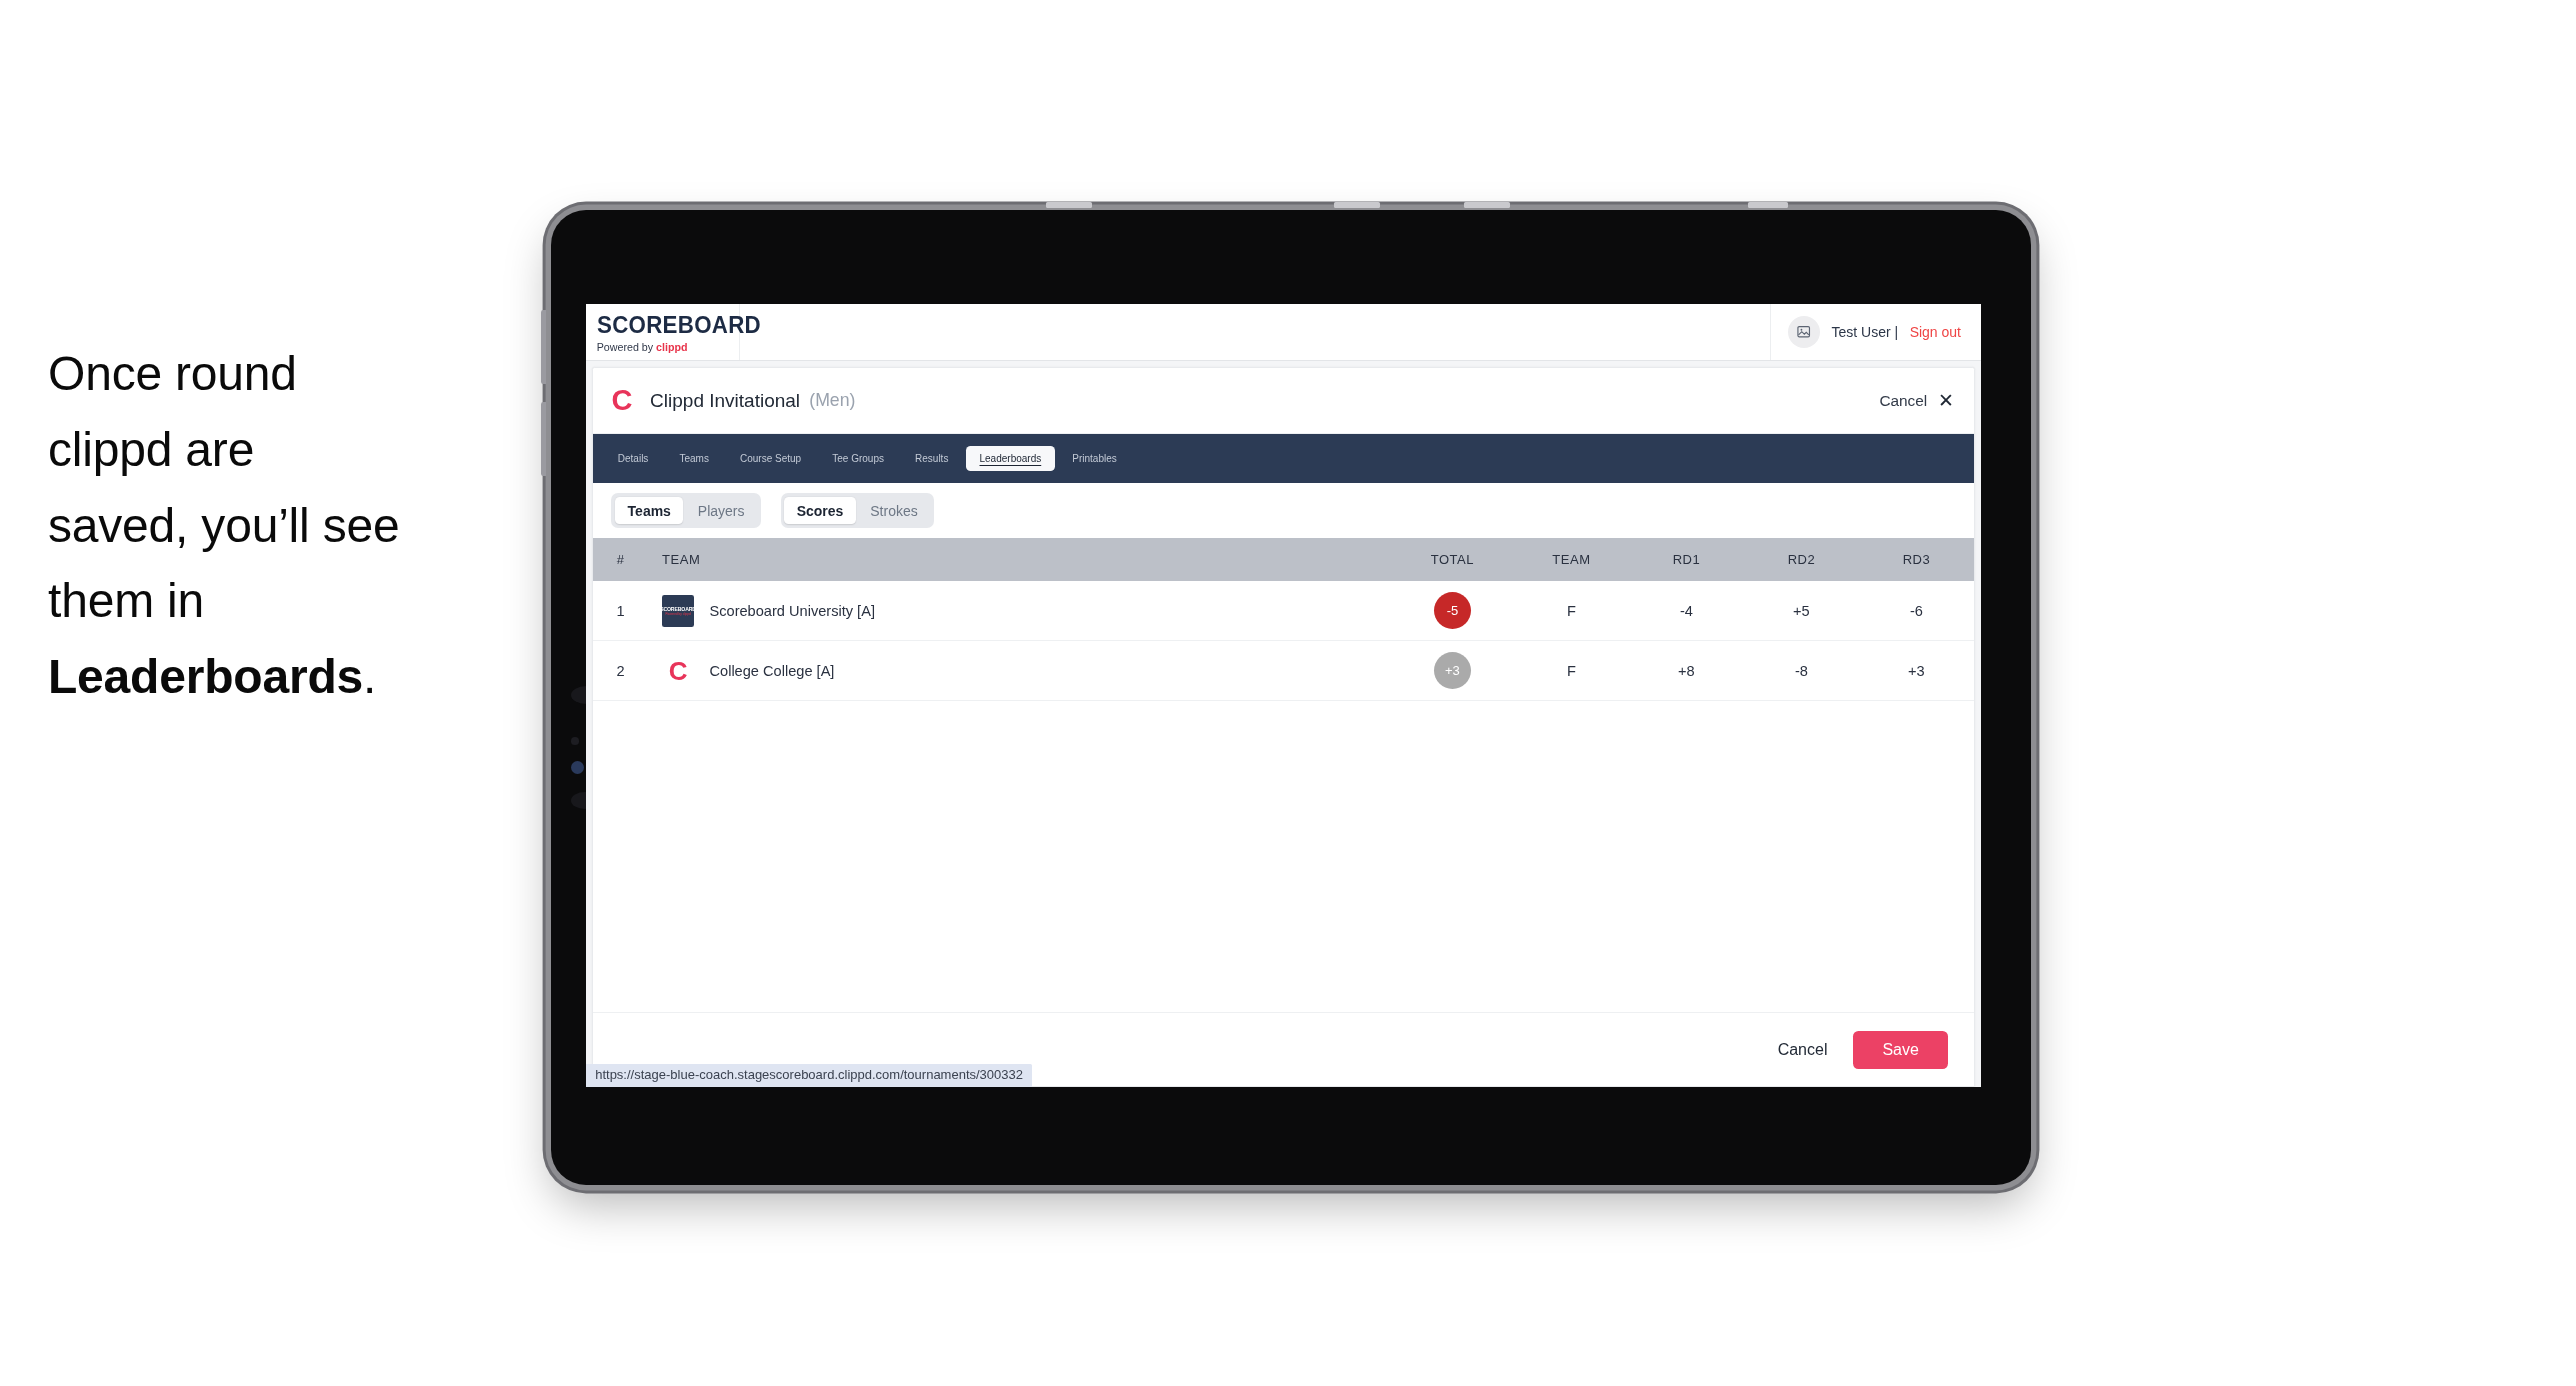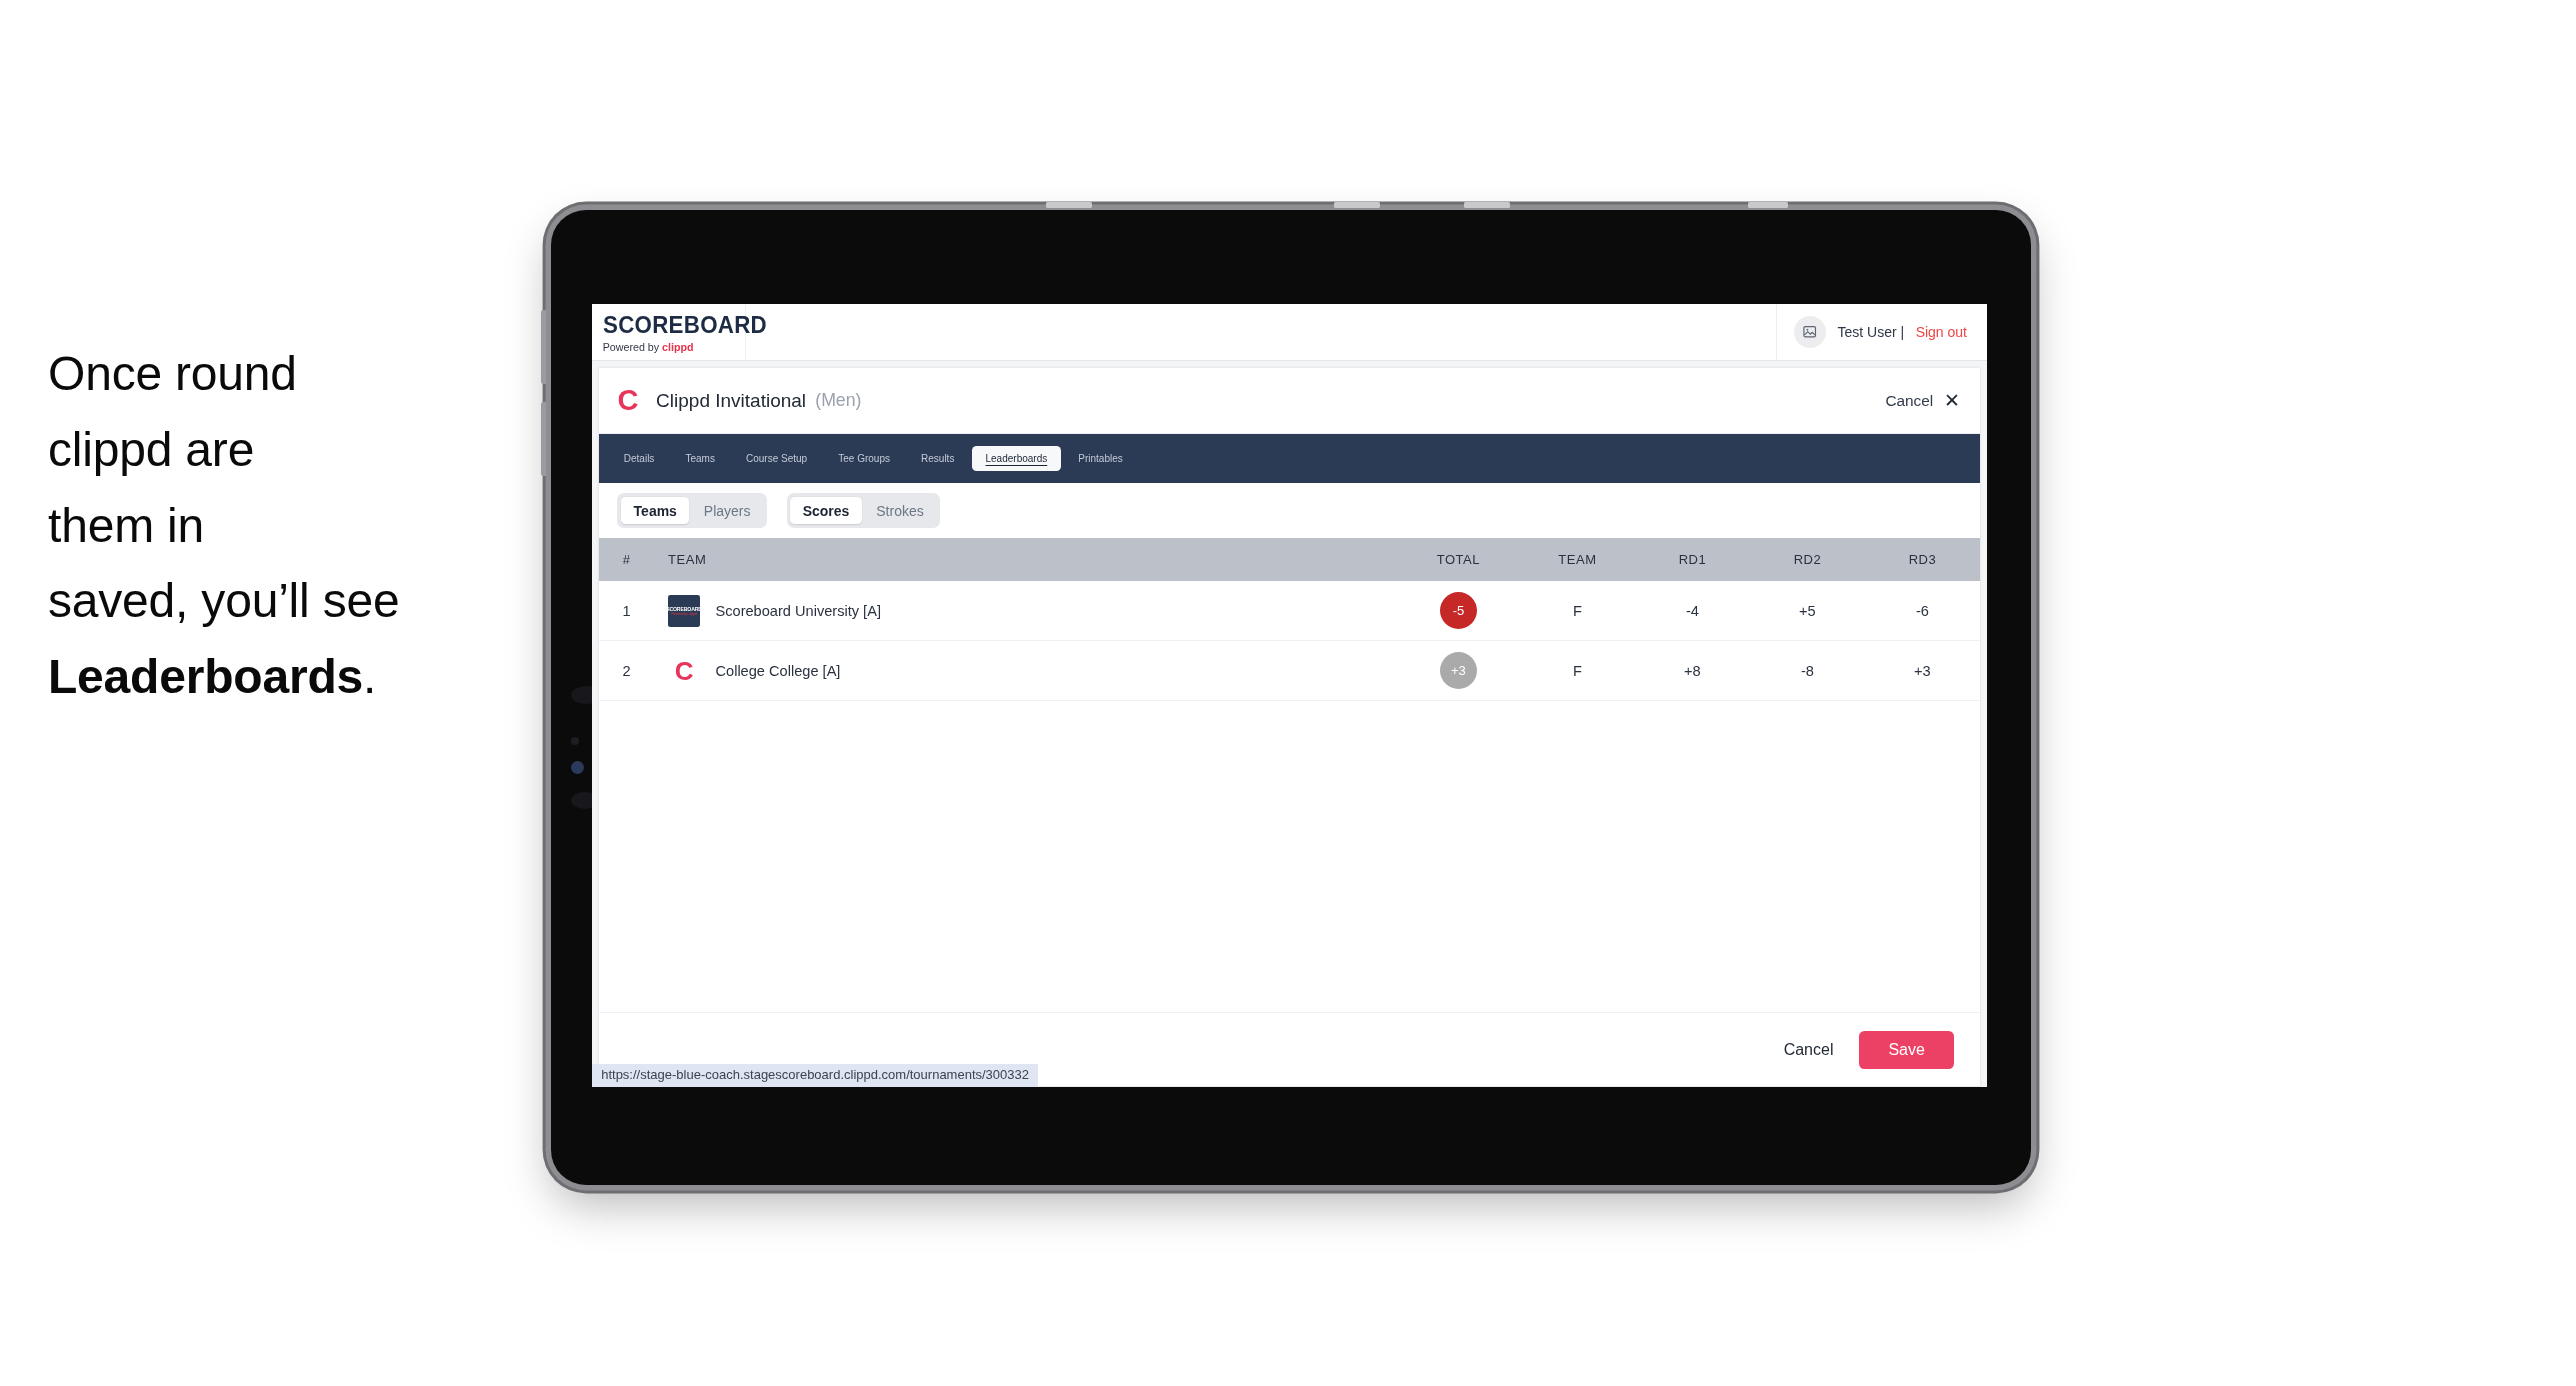--- a/index.html
+++ b/index.html
@@ -70,21 +70,21 @@
     background: #18181c;
   }
   .bezel-dot.d1 { top: 476px;  width: 31px; height: 18.4px; }
   .bezel-dot.d2 { top: 527px;  width: 7.7px; height: 7.7px; background:#1d1d22; }
   .bezel-dot.d3 { top: 551px;  width: 13px; height: 13px; background:#2a3a5c; }
   .bezel-dot.d4 { top: 582px;  width: 28px; height: 17px; }
 
   
   .viewport {
     position: absolute;
-    left: 41px;
+    left: 35px;
     top: 94px;
     width: 1395px;
     height: 783px;
     background: #ffffff;
     overflow: hidden;
   }
 
   
   .appbar {
     position: relative;
@@ -346,24 +346,24 @@
     white-space: nowrap;
     border-top-right-radius: 1.5px;
   }
 </style>
 </head>
 <body>
 
 <div class="annotation">
   <div>Once round</div>
   <div>clippd are</div>
+  <div>saved, you’ll see</div>
   <div>
     <span>them in </span>
   </div>
-  <div>saved, you’ll see</div>
   <div><span class="bold">Leaderboards</span><span>.</span></div>
 </div>
 
 <div class="device">
 
   <div class="nub n1"></div>
   <div class="nub n2"></div>
   <div class="nub n3"></div>
   <div class="nub n4"></div>
 

